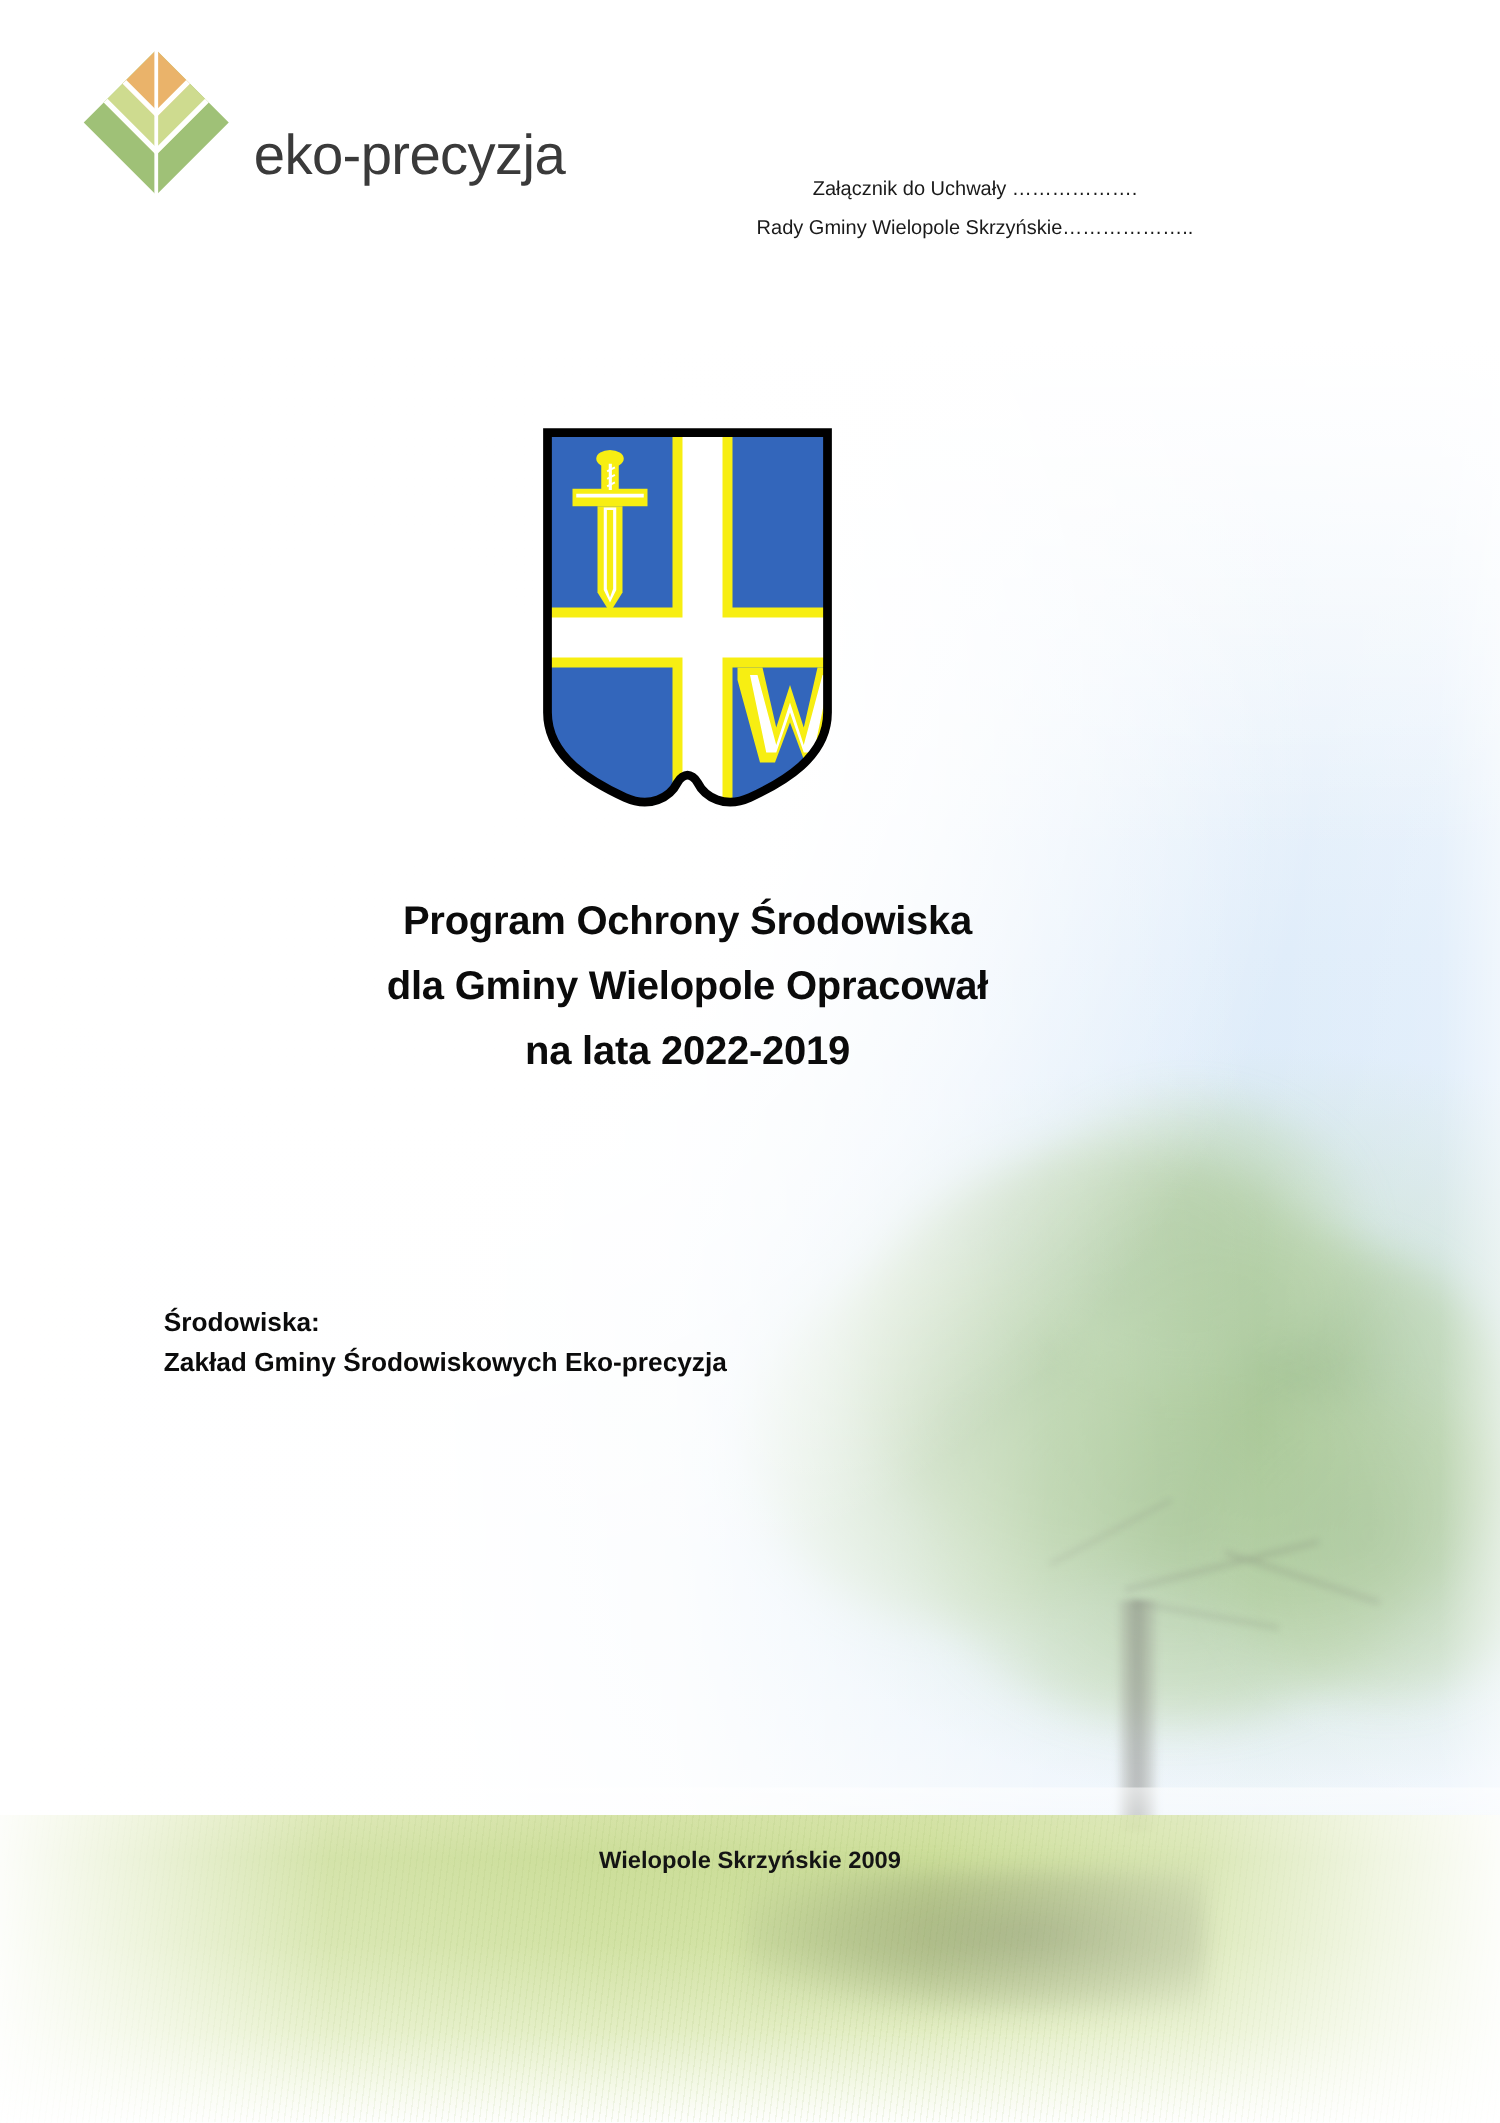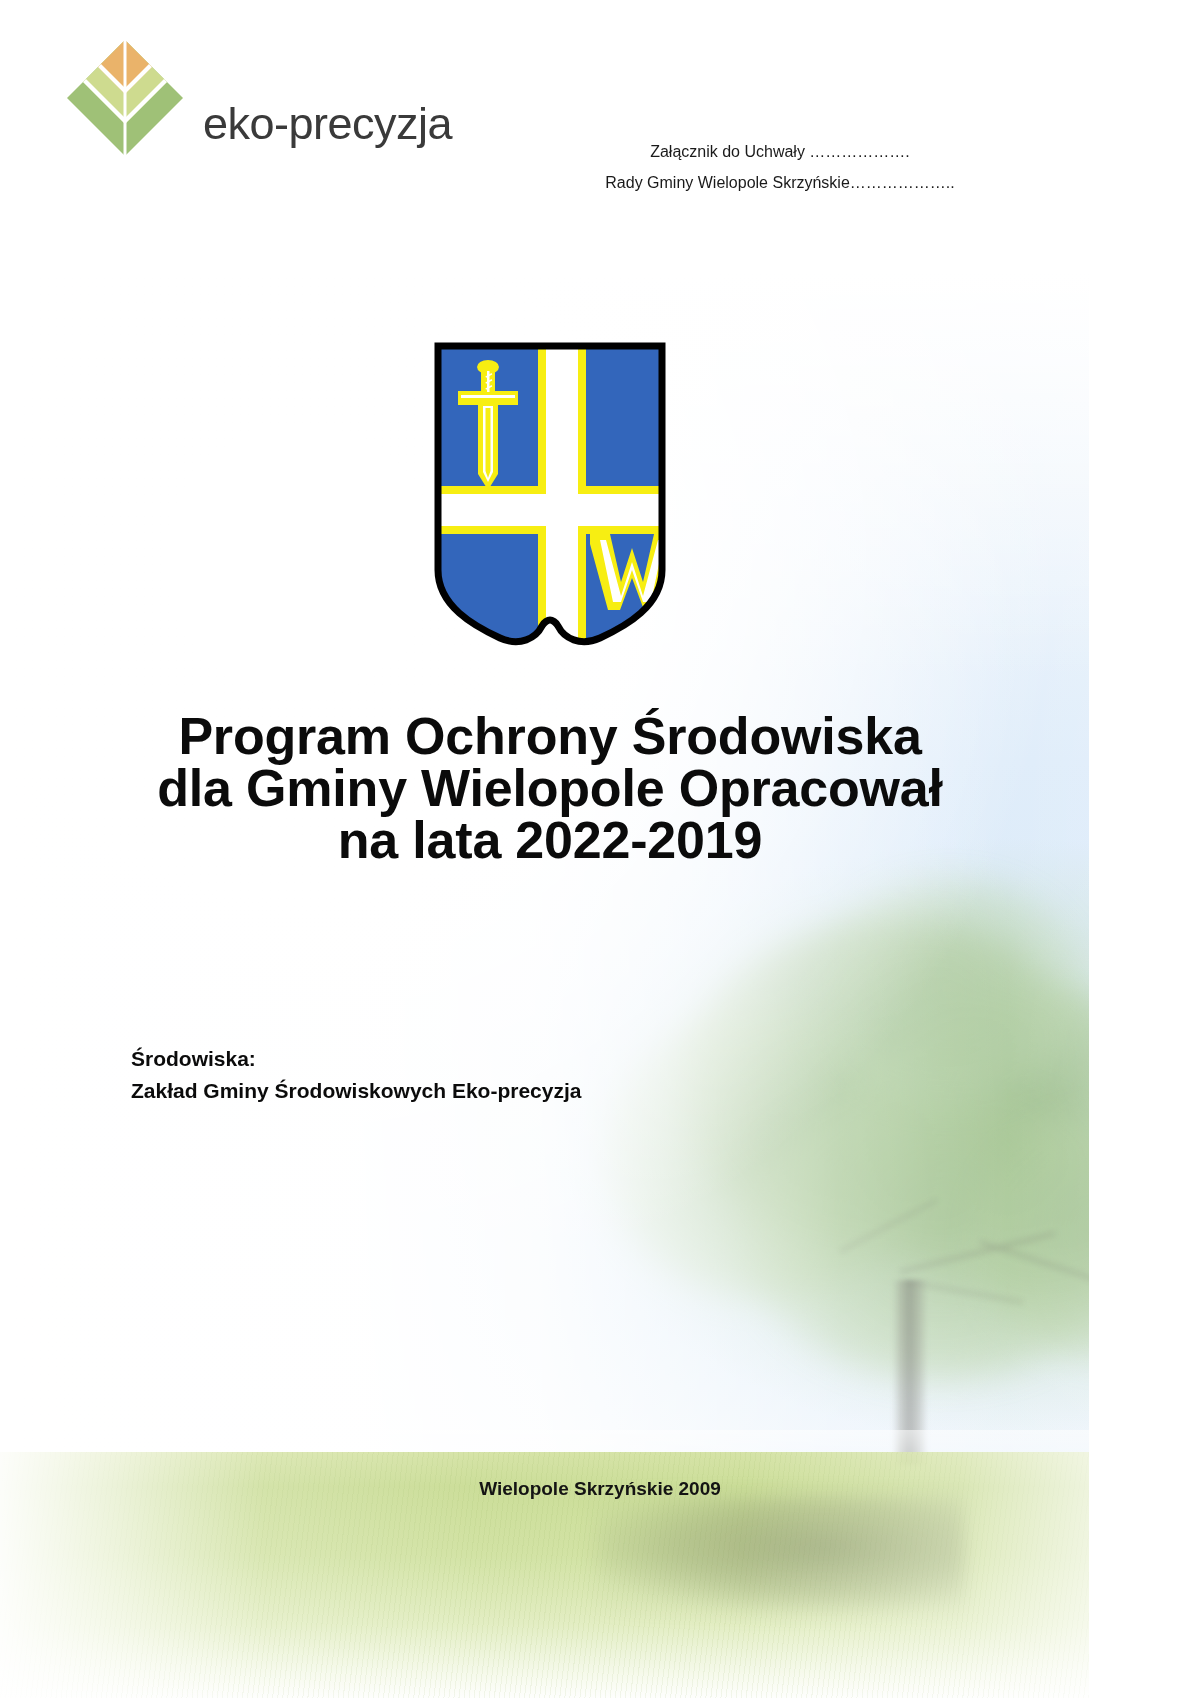--- a/index.html
+++ b/index.html
@@ -5,21 +5,21 @@
   html, body {
     margin: 0;
     padding: 0;
     background: #ffffff;
   }
   body {
     font-family: "Liberation Sans", sans-serif;
   }
   .page {
     position: relative;
-    width: 1089px;
+    width: 1200px;
     height: 1698px;
     overflow: hidden;
     background: #ffffff;
   }
 
   
   .bg-photo {
     position: absolute;
     inset: 0;
     z-index: 0;
@@ -213,21 +213,21 @@
   }
   .coa svg { display: block; width: 240px; height: 310px; }
 
   
   .title {
     position: absolute;
     left: 130px;
     top: 710px;
     width: 840px;
     text-align: center;
-    font-size: 52px;
+    font-size: 32px;
     font-weight: bold;
     line-height: 52px;
     color: #0b0b0b;
     letter-spacing: -0.2px;
   }
   .title div { white-space: nowrap; }
 
   
   .author {
     position: absolute;

